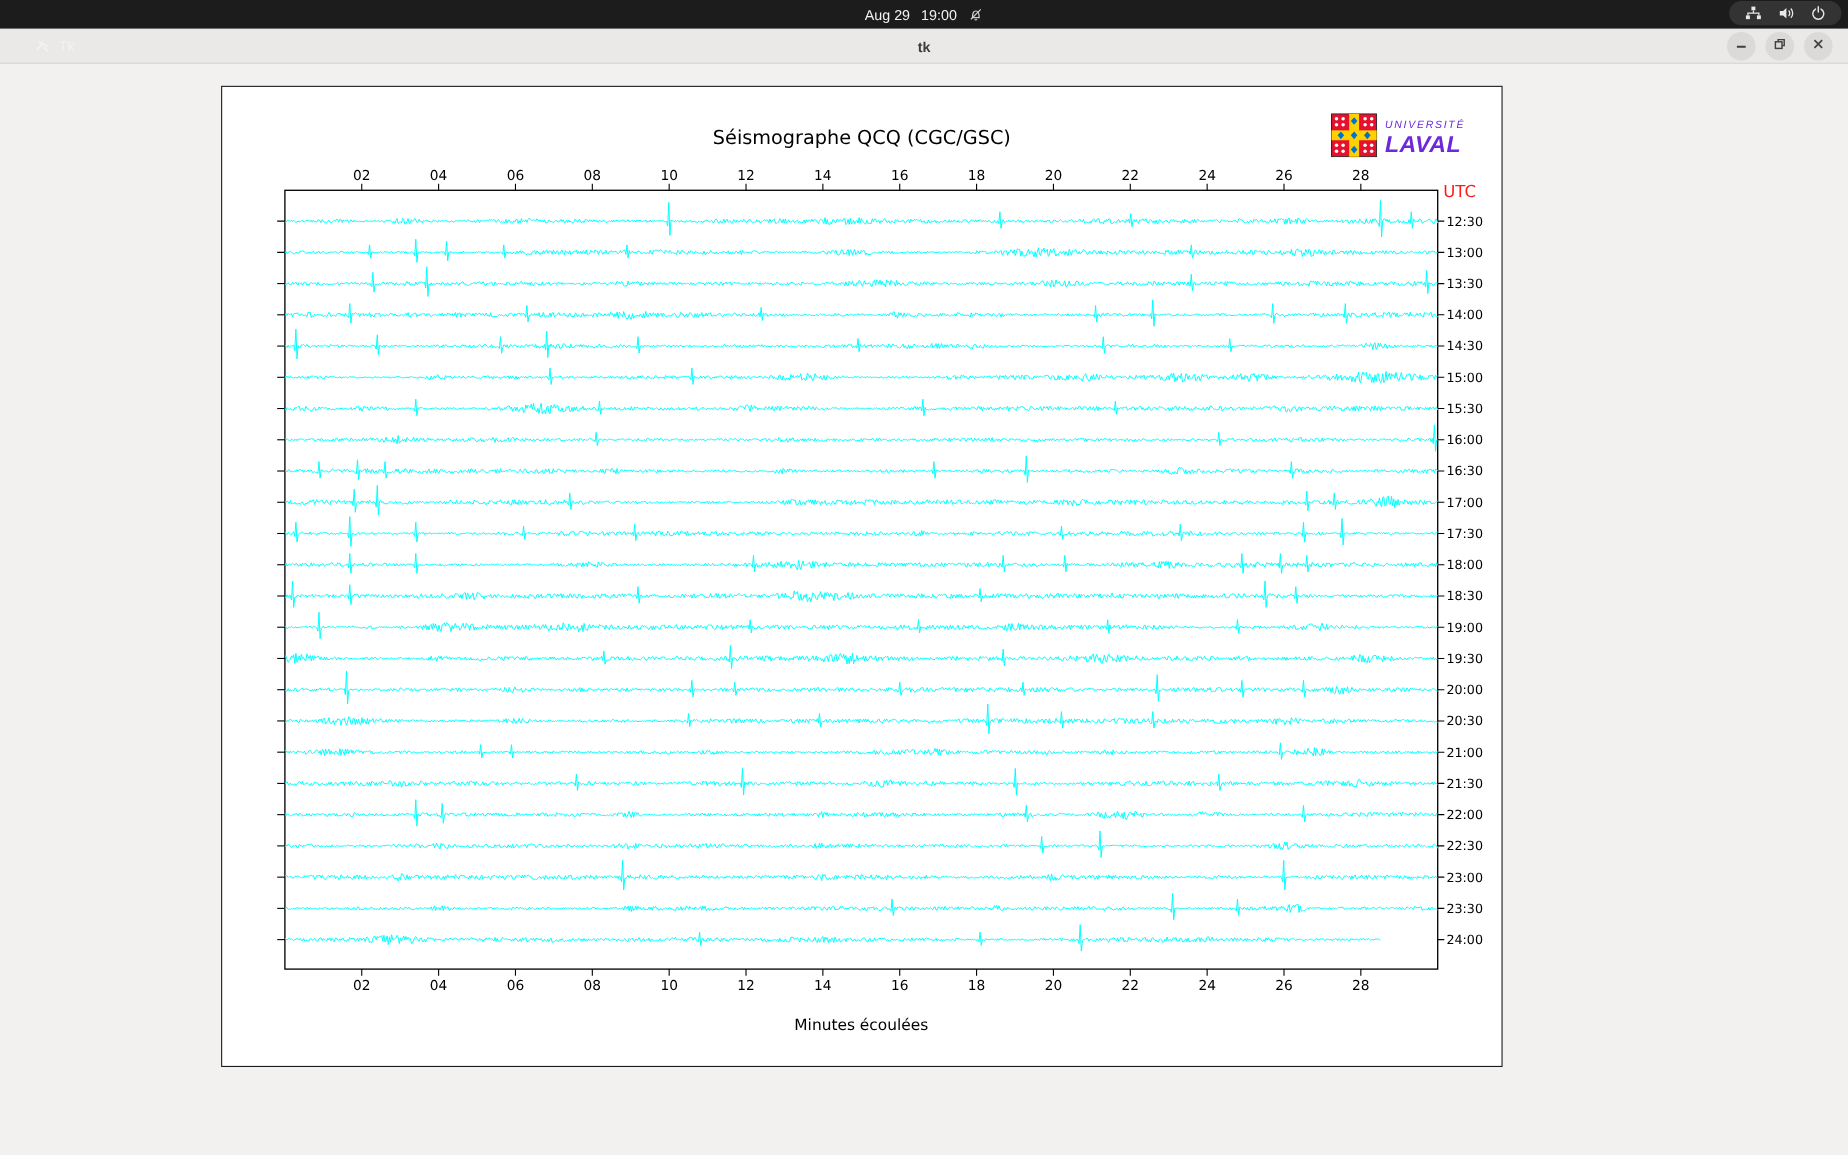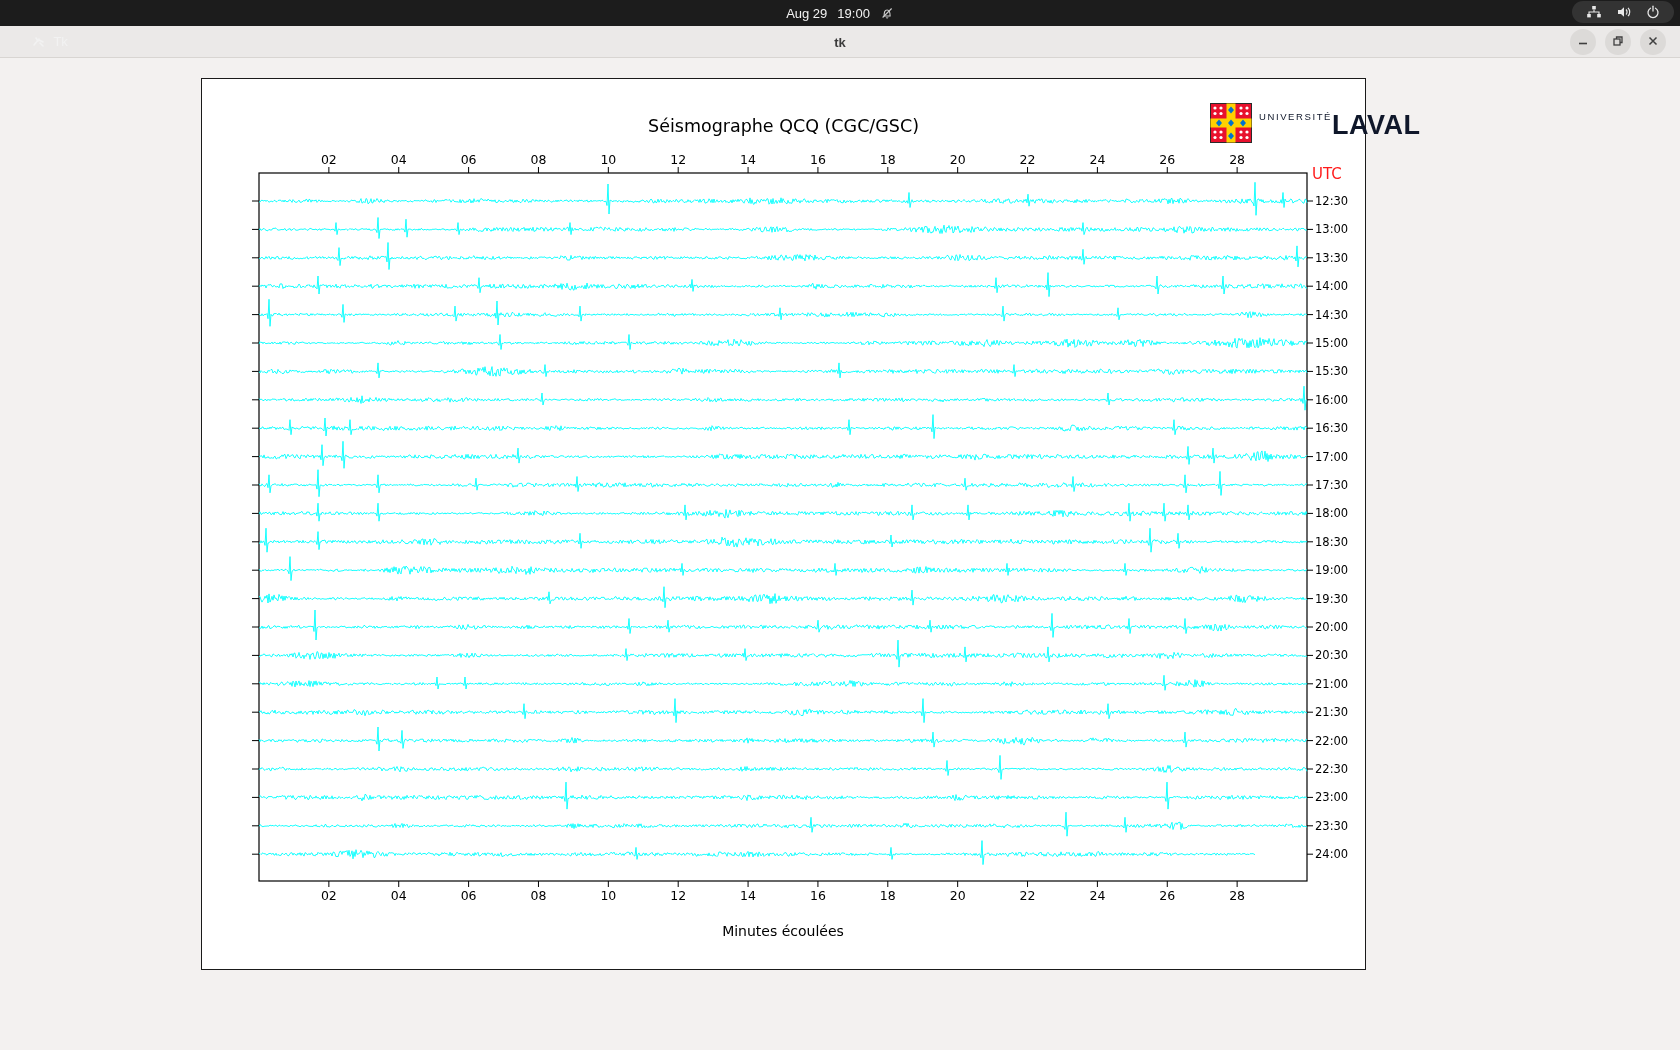--- a/index.html
+++ b/index.html
@@ -36,23 +36,23 @@
     background:#f3f1f0; }
   .card { position:absolute; left:201px; top:19px; width:1165px; height:892px;
     background:#ffffff; border:1px solid #1a1a1a; }
 
   .hdr-left { position:absolute; left:57px; top:21px; font-size:13.5px;
     color:#000; line-height:18px; font-family:"DejaVu Sans", sans-serif; }
   .plot-title { position:absolute; left:0; width:100%; top:37px; text-align:center;
     font-size:17.5px; color:#000; font-family:"DejaVu Sans", sans-serif; }
 
   .logo { position:absolute; left:1008px; top:24px; display:flex; align-items:center; gap:7px; }
-  .logo-text { display:flex; flex-direction:row; line-height:1; color:#0f172a; }
+  .logo-text { display:flex; flex-direction:column; line-height:1; color:#6d28d9;font-style:italic; }
   .logo-univ { font-size:9.5px; letter-spacing:1.6px; margin-bottom:2px; }
-  .logo-laval { font-size:27px; font-weight:bold; letter-spacing:0.5px; }
+  .logo-laval { font-size:21px; font-weight:bold; letter-spacing:0.5px; }
 
   .plot-svg { position:absolute; left:0; top:0; }
 </style>
 </head>
 <body>
 
 <div class="topbar">
   <div class="left">
     <span class="activities">Activities</span>
     <span class="appmenu">

